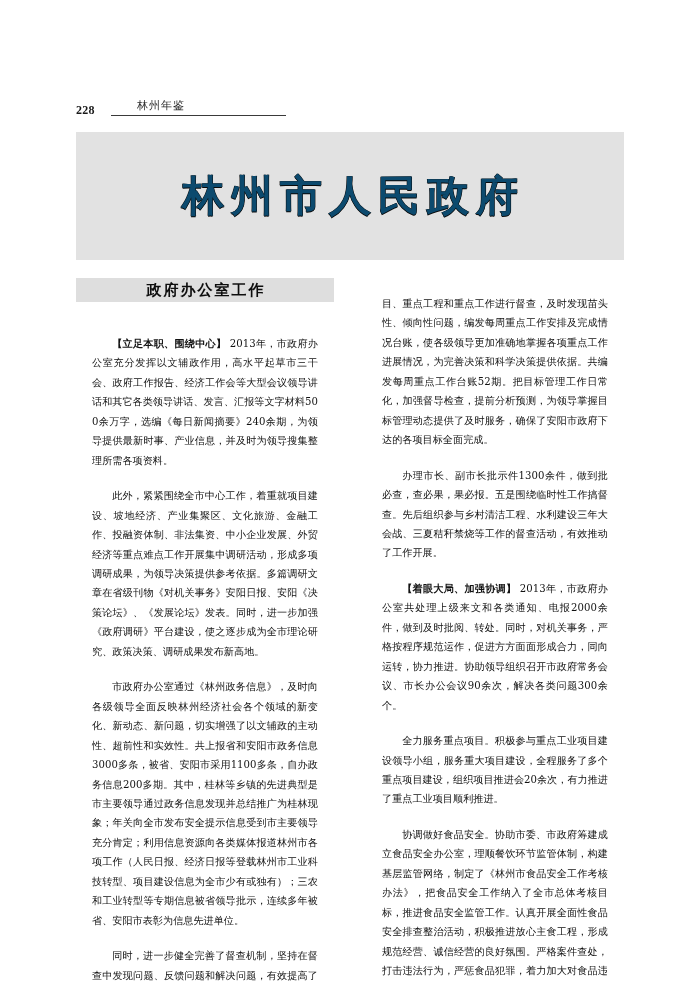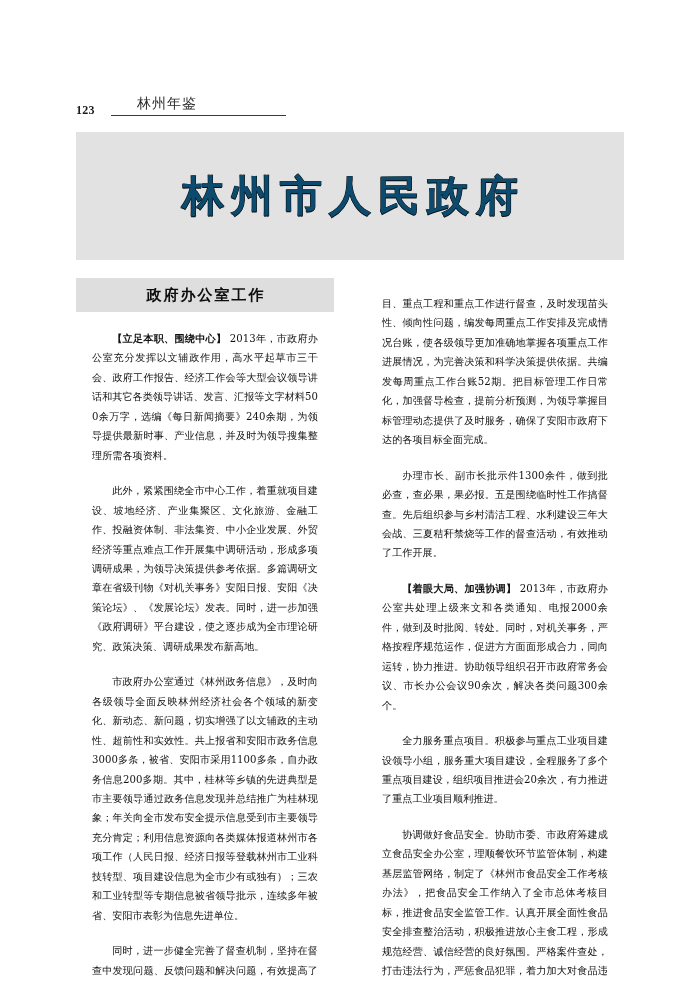--- a/index.html
+++ b/index.html
@@ -38,21 +38,21 @@
   .header-rule-wrap {
     position: relative;
     flex: 1;
     height: 16px;
   }
   .header-book-title {
     position: absolute;
     left: 26px;
     bottom: 3px;
     font-family: "DejaVu Serif", "Liberation Serif", serif;
-    font-size: 14px;
+    font-size: 11px;
     color: #2a2a2a;
     letter-spacing: 1px;
     white-space: nowrap;
   }
   .header-rule {
     position: absolute;
     left: 0;
     right: 0;
     bottom: 0;
     border-bottom: 1px solid #3a3a3a;
@@ -93,26 +93,26 @@
     position: absolute;
     top: 0;
     width: 258px;
   }
   .col-left  { left: 0; }
   .col-right { left: 290px; }
 
   
   .section-bar {
     width: 258px;
-    height: 34px;
+    height: 24px;
     background: #dedede;
     display: flex;
     align-items: center;
     justify-content: center;
-    margin-bottom: 17px;
+    margin-bottom: 32px;
   }
   .section-bar .section-title {
     font-family: "DejaVu Serif", "Liberation Serif", serif;
     font-weight: bold;
     font-size: 15px;
     color: #0d0d0d;
     letter-spacing: 2px;
     text-indent: 2px;
     line-height: 1;
   }
@@ -135,21 +135,21 @@
     font-weight: bold;
   }
   .gap-before { margin-top: 19px; }
 </style>
 </head>
 <body>
 
 <div class="page">
 
   <div class="running-header">
-    <span class="folio">123</span>
+    <span class="folio">228</span>
     <span class="header-rule-wrap">
       <span class="header-book-title">林州年鉴</span>
       <span class="header-rule"></span>
     </span>
   </div>
 
   <div class="title-banner">
     <span class="main-title">林州市人民政府</span>
   </div>
 

